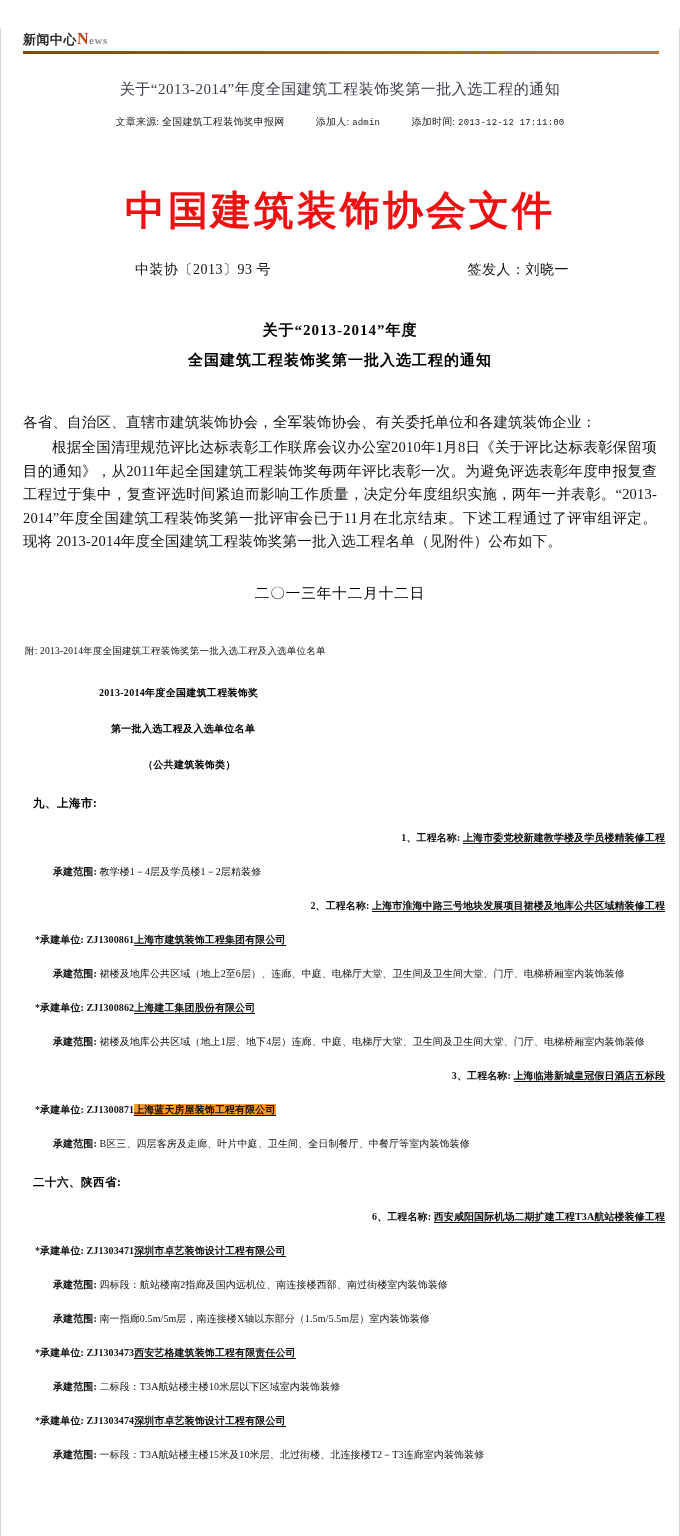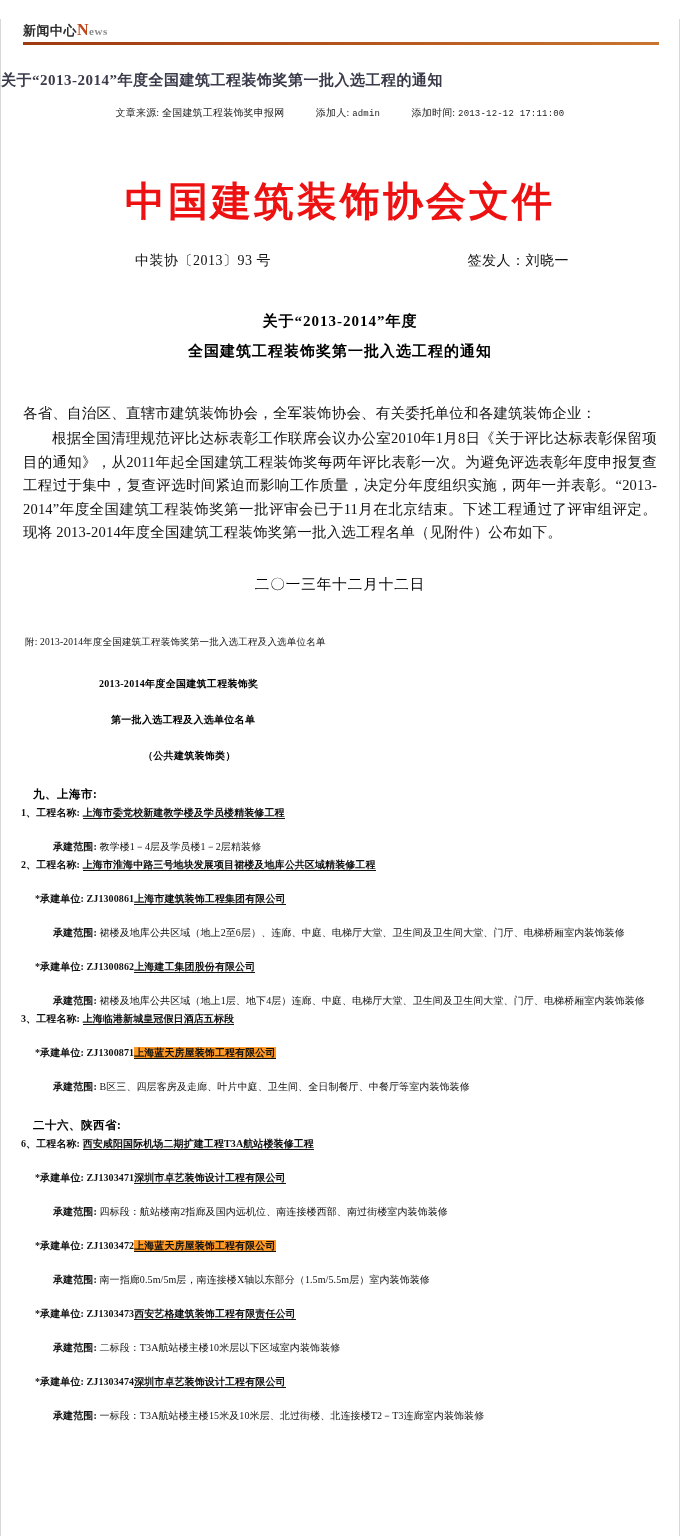--- a/index.html
+++ b/index.html
@@ -24,21 +24,21 @@
     border-left: 1px solid #d8d8d8;
     border-right: 1px solid #d8d8d8;
     position: relative;
     background: #fff;
   }
 
   
   .news-header {
     position: relative;
     height: 36px;
-    margin: 19px 0 0 0;
+    margin: 28px 0 0 0;
     text-align: center;
   }
   .news-label {
     position: absolute;
     left: 22px;
     top: 2px;
     font-family: "Liberation Serif", "DejaVu Serif", serif;
     font-size: 13px;
     font-weight: bold;
     color: #2b2b2b;
@@ -59,23 +59,23 @@
     position: absolute;
     left: 22px;
     top: 23px;
     width: 636px;
     height: 3px;
     background: linear-gradient(to right, #9e3a10 0%, #b5561f 55%, #c9752f 100%);
   }
 
   
   .article-title {
-    text-align: left;
+    text-align: center;
     font-size: 15px;
-    font-weight: bold;
+    font-weight: normal;
     color: #3a3a4a;
     margin-top: 16px;
     letter-spacing: 0.5px;
   }
   .article-meta {
     text-align: center;
     font-size: 10px;
     color: #222;
     margin-top: 16px;
     letter-spacing: 0.2px;
@@ -158,21 +158,21 @@
 
   .province {
     margin-top: 24px;
     padding-left: 18px;
     font-size: 11.5px;
     font-weight: bold;
     letter-spacing: 0.5px;
   }
 
   .entry { font-size: 10px; color: #111; letter-spacing: 0.1px; }
-  .entry-project { margin-top: 4px; padding-left: 6px; font-weight: bold; }
+  .entry-project { margin-top: 20px; padding-left: 6px; font-weight: bold; text-align: right; }
   .entry-project .pname { font-weight: bold; border-bottom: 1px solid #111; }
   .entry-unit { margin-top: 20px; padding-left: 20px; font-weight: bold; }
   .entry-unit .code { font-weight: bold; }
   .entry-unit .uname { border-bottom: 1px solid #111; }
   .entry-unit .uname.hl {
     background: #ff9a26;
     border-bottom: 1px solid #111;
   }
   .entry-scope { margin-top: 20px; padding-left: 38px; }
   .star { font-weight: bold; }
@@ -240,21 +240,20 @@
         <div class="entry entry-scope"><span class="lbl">承建范围: </span><span>裙楼及地库公共区域（地上2至6层）、连廊、中庭、电梯厅大堂、卫生间及卫生间大堂、门厅、电梯桥厢室内装饰装修</span></div>
         <div class="entry entry-unit"><span class="star">*</span><span class="lbl">承建单位: </span><span class="code">ZJ1300862</span><span class="uname">上海建工集团股份有限公司</span></div>
         <div class="entry entry-scope"><span class="lbl">承建范围: </span><span>裙楼及地库公共区域（地上1层、地下4层）连廊、中庭、电梯厅大堂、卫生间及卫生间大堂、门厅、电梯桥厢室内装饰装修</span></div>
         <div class="entry entry-project"><span>3、</span><span class="lbl">工程名称: </span><span class="pname">上海临港新城皇冠假日酒店五标段</span></div>
         <div class="entry entry-unit"><span class="star">*</span><span class="lbl">承建单位: </span><span class="code">ZJ1300871</span><span class="uname hl">上海蓝天房屋装饰工程有限公司</span></div>
         <div class="entry entry-scope"><span class="lbl">承建范围: </span><span>B区三、四层客房及走廊、叶片中庭、卫生间、全日制餐厅、中餐厅等室内装饰装修</span></div>
         <div class="province">二十六、陕西省:</div>
         <div class="entry entry-project"><span>6、</span><span class="lbl">工程名称: </span><span class="pname">西安咸阳国际机场二期扩建工程T3A航站楼装修工程</span></div>
         <div class="entry entry-unit"><span class="star">*</span><span class="lbl">承建单位: </span><span class="code">ZJ1303471</span><span class="uname">深圳市卓艺装饰设计工程有限公司</span></div>
         <div class="entry entry-scope"><span class="lbl">承建范围: </span><span>四标段：航站楼南2指廊及国内远机位、南连接楼西部、南过街楼室内装饰装修</span></div>
-        <div class="entry entry-unit"><span class="star">*</span><span class="lbl">承建单位: </span><span class="code">ZJ1303472</span><span class="uname hl">上海蓝天房屋装饰工程有限公司</span></div>
         <div class="entry entry-scope"><span class="lbl">承建范围: </span><span>南一指廊0.5m/5m层，南连接楼X轴以东部分（1.5m/5.5m层）室内装饰装修</span></div>
         <div class="entry entry-unit"><span class="star">*</span><span class="lbl">承建单位: </span><span class="code">ZJ1303473</span><span class="uname">西安艺格建筑装饰工程有限责任公司</span></div>
         <div class="entry entry-scope"><span class="lbl">承建范围: </span><span>二标段：T3A航站楼主楼10米层以下区域室内装饰装修</span></div>
         <div class="entry entry-unit"><span class="star">*</span><span class="lbl">承建单位: </span><span class="code">ZJ1303474</span><span class="uname">深圳市卓艺装饰设计工程有限公司</span></div>
         <div class="entry entry-scope"><span class="lbl">承建范围: </span><span>一标段：T3A航站楼主楼15米及10米层、北过街楼、北连接楼T2－T3连廊室内装饰装修</span></div>
       </div>
 
   </div>
 </div>
 

